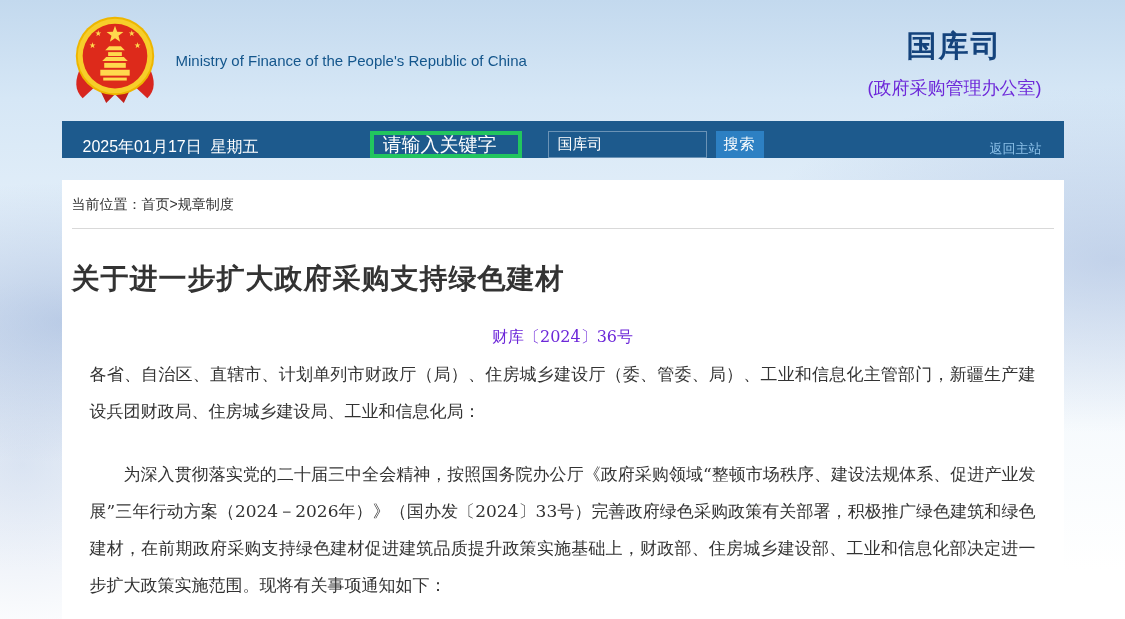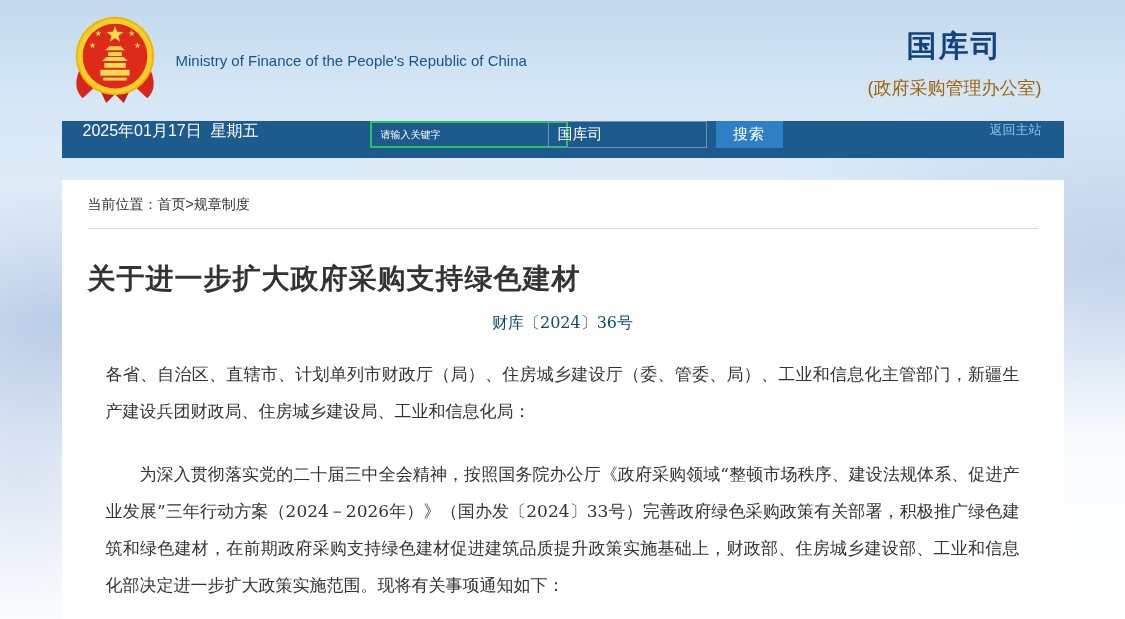--- a/index.html
+++ b/index.html
@@ -26,78 +26,78 @@
   .site-title-cn {
     font-size: 37px; font-weight: bold; color: #14568c;
     letter-spacing: 3px; line-height: 1.15;
     text-shadow: 1px 1px 0 rgba(255,255,255,0.6);
   }
   .site-title-en {
     font-size: 15px; font-weight: normal; color: #14568c; margin-top: 5px;
   }
   .dept { text-align: center; padding-right: 14px; margin-top: 10px; }
   .dept-name { font-size: 30px; font-weight: bold; color: #14437c; letter-spacing: 2px; }
-  .dept-sub { font-size: 18px; color: #a16207; margin-top: 9px; }
+  .dept-sub { font-size: 18px; color: #6d28d9; margin-top: 9px; }
 
   
   .navbar {
     height: 37px; background: #1d5a8d;
-    display: flex; align-items: flex-start;
+    display: flex; align-items: flex-end;
     color: #ffffff; position: relative;
   }
   .nav-date { font-size: 16px; white-space: pre; margin-left: 21px; }
   .search-input-wrap { position: absolute; left: 308px; }
   .search-input {
-    width: 198px; height: 27px;
-    background: transparent; border: 2px solid #22c55e;
-    color: #ffffff; font-size: 10px; padding: 0 9px;
+    width: 152px; height: 27px;
+    background: transparent; border: 4px solid #22c55e;
+    color: #ffffff; font-size: 19px; padding: 0 9px;
     font-family: "Liberation Sans", sans-serif; outline: none;
   }
   .search-input::placeholder { color: #ffffff; opacity: 1; }
   .scope-box {
     position: absolute; left: 486px; width: 159px; height: 27px;
     border: 1px solid #6b93b6; display: flex; align-items: center;
     padding: 0 9px; font-size: 15px; color: #ffffff; cursor: pointer;
   }
   .search-btn {
-    position: absolute; left: 654px; width: 67px; height: 27px;
+    position: absolute; left: 654px; width: 48px; height: 27px;
     background: #2d80c3; border: none; color: #ffffff; font-size: 15px;
     font-family: "Liberation Sans", sans-serif; cursor: pointer; letter-spacing: 1px;
   }
   .home-link {
     position: absolute; right: 22px; font-size: 13px;
     color: #8cc0e8; text-decoration: none; cursor: pointer;
   }
 
   
   .card {
     background: #ffffff; margin-top: 22px; height: 439px;
-    padding: 0 26px;
+    padding: 0 10px;
   }
   .breadcrumb {
     padding-top: 16px; font-size: 14px; color: #333333;
   }
   .breadcrumb-divider {
     border: none; border-top: 1px solid #d9d9d9; margin-top: 14px;
   }
   .doc-title {
     margin-top: 26px; text-align: left;
     font-size: 28px; font-weight: bold; color: #333333;
     line-height: 47px; letter-spacing: 1px;
   }
   .doc-number {
-    margin-top: 11px; text-align: center;
+    margin-top: 25px; text-align: center;
     font-family: "DejaVu Serif", "Liberation Serif", serif;
-    font-size: 16px; color: #0c4a6e;
+    font-size: 16px; color: #6d28d9;
   }
   .doc-body { padding: 0 18px; }
   .para {
     font-family: "DejaVu Serif", "Liberation Serif", serif;
     font-size: 17px; color: #333333; line-height: 37px;
-    text-align: justify; margin-top: 22px;
+    text-align: justify; margin-top: 8px;
   }
   .para.indent { text-indent: 2em; margin-top: 26px; }
 </style>
 </head>
 <body>
 
 <div class="page">
 
   <div class="site-header">
     <div class="brand">

